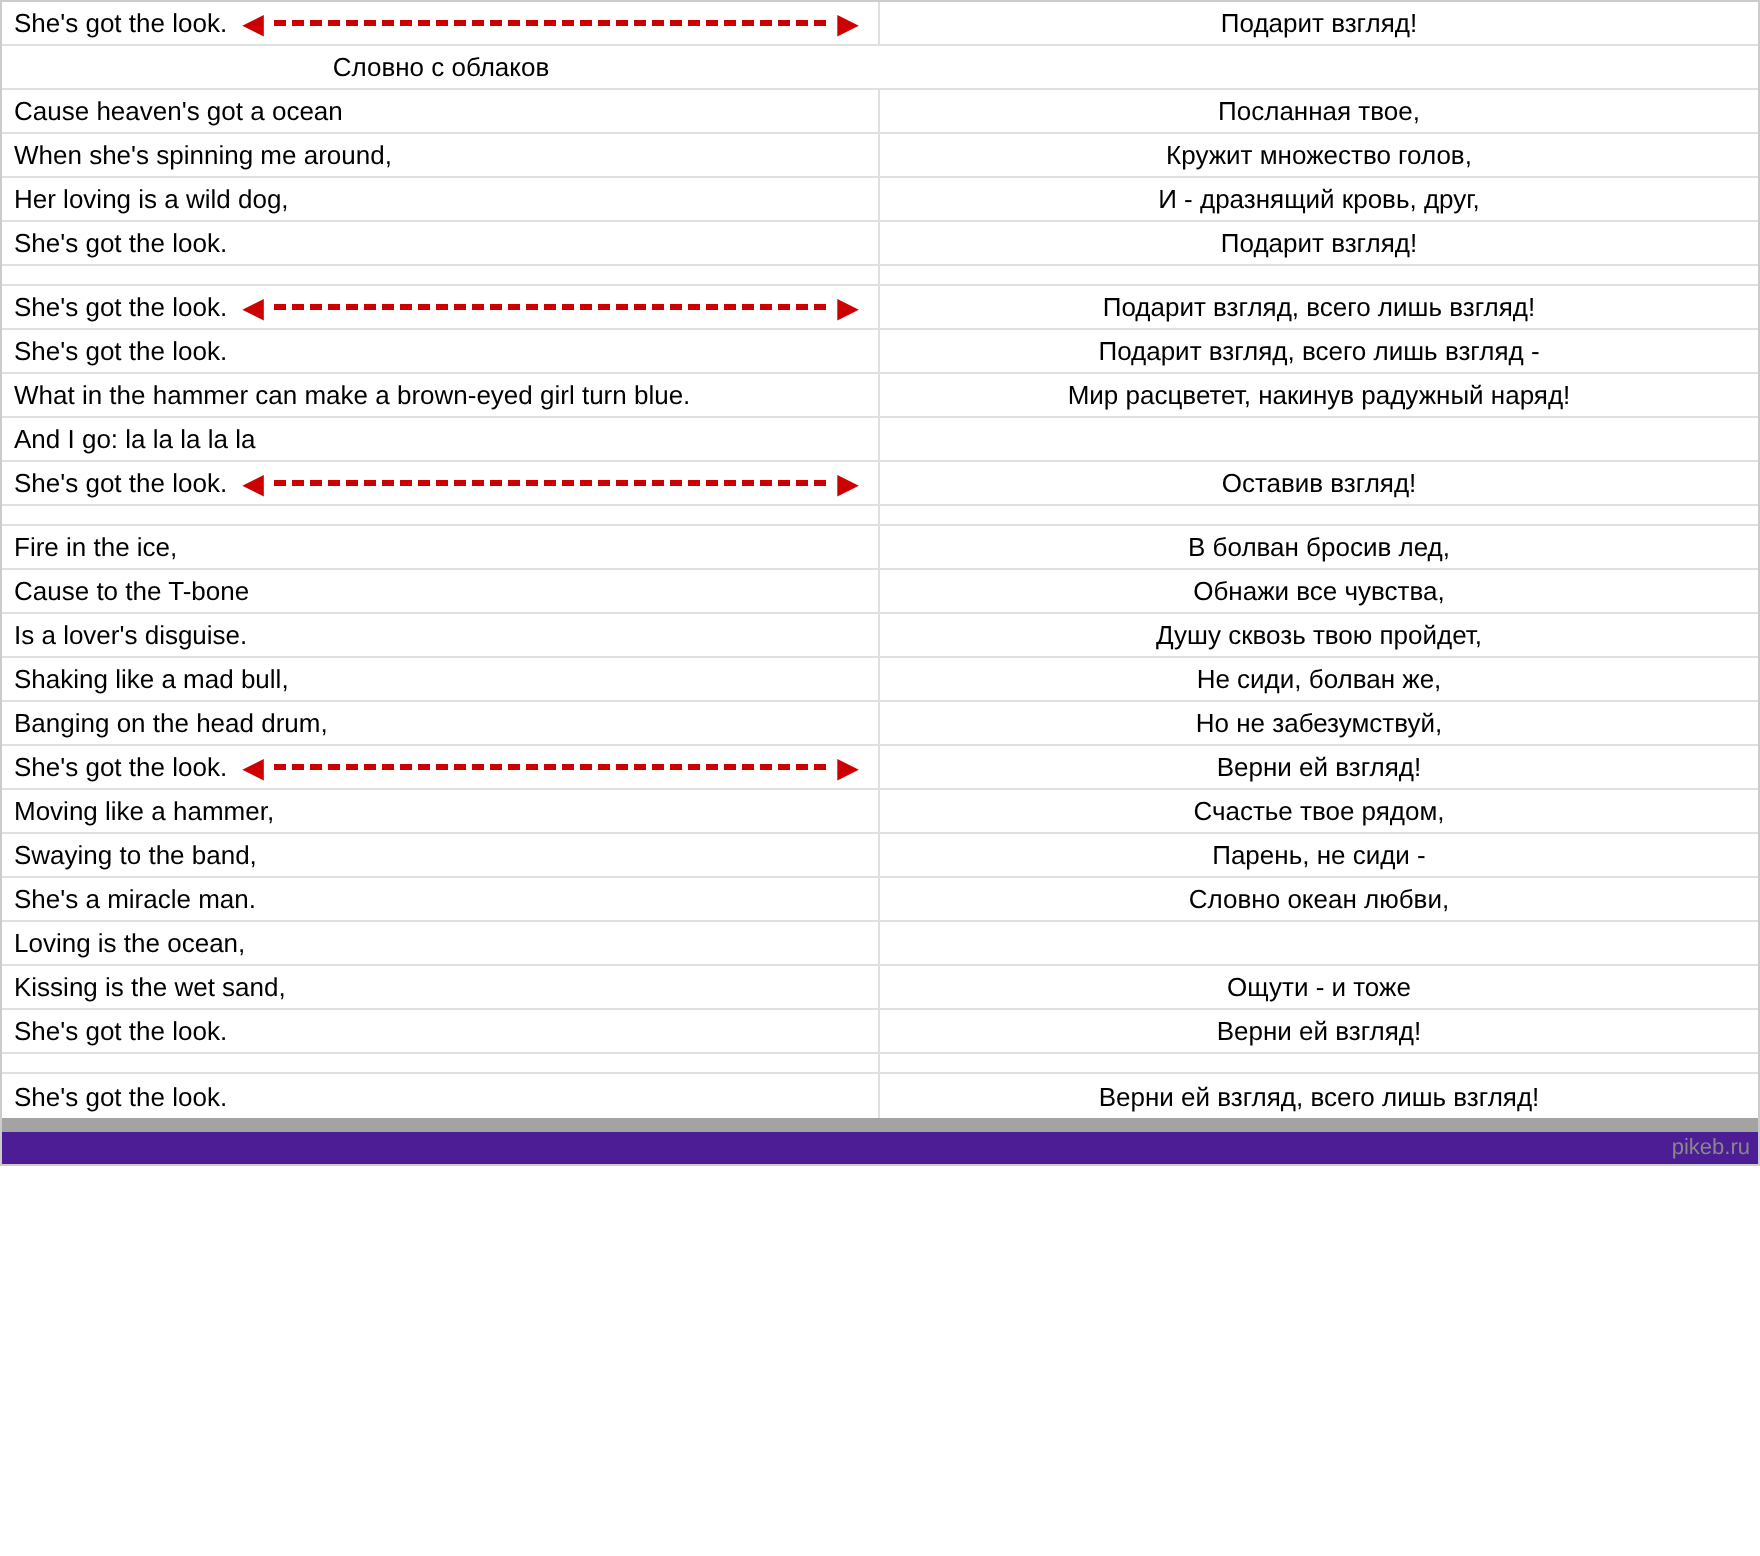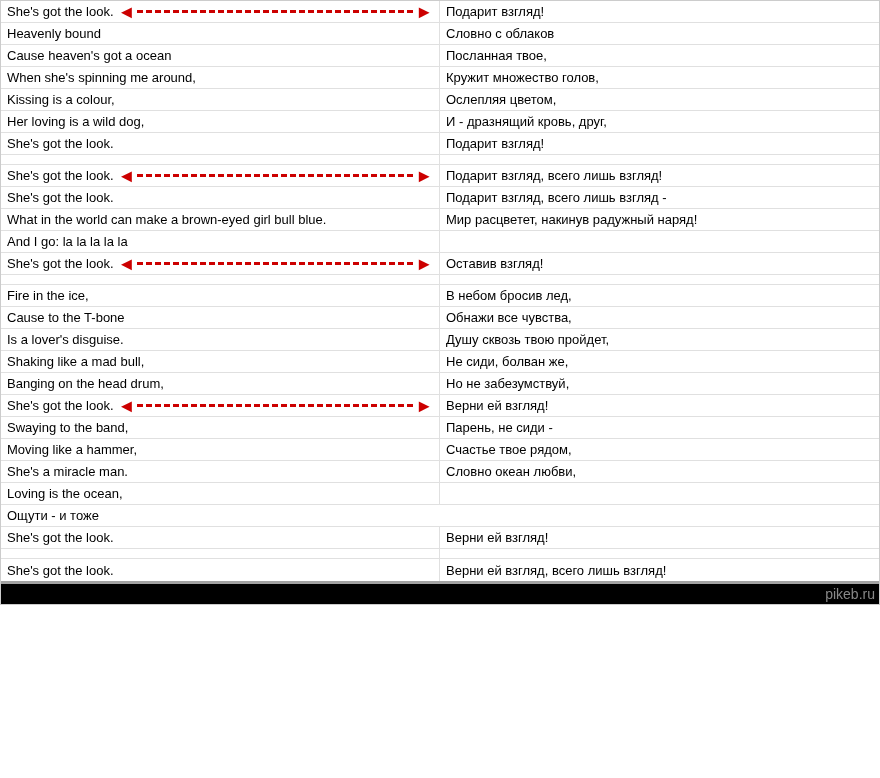--- a/index.html
+++ b/index.html
@@ -27,20 +27,21 @@
       padding: 3px 6px;
       border-right: 1px solid #e0e0e0;
       display: flex;
       align-items: center;
     }
     .col-right {
       width: 50%;
       padding: 3px 6px;
       display: flex;
       align-items: center;
+      justify-content: center;
     }
     .empty-row {
       min-height: 10px;
     }
     .arrow-row .col-left, .arrow-row .col-right {
       padding: 2px 6px;
     }
     .arrow-container {
       display: flex;
       align-items: center;
@@ -69,24 +70,24 @@
       line-height: 1;
     }
     .arrow-right {
       color: #cc0000;
       font-size: 18px;
       line-height: 1;
     }
     .watermark {
       text-align: right;
       padding: 2px 4px;
-      font-size: 14px;
+      font-size: 11px;
       color: #888;
-      background: #000000;
-      border-top: 3px solid #a3a3a3;
+      background: #4c1d95;
+      border-top: 7px solid #a3a3a3;
     }
   </style>
 </head>
 <body>
 
 <div class="lyrics-container">
   <div id="rows-container">
       <div class="lyrics-row arrow-row">
       <div class="col-left">
         <div class="arrow-container">
@@ -96,49 +97,38 @@
             <div class="dashed-line"></div>
             <span class="arrow-right">►</span>
           </div>
         </div>
       </div>
       <div class="col-right">
         <span>Подарит взгляд!</span>
       </div>
     </div>
       <div class="lyrics-row">
-      <div class="col-left">
-        <span>Heavenly bound</span>
-      </div>
       <div class="col-right">
         <span>Словно с облаков</span>
       </div>
     </div>
       <div class="lyrics-row">
       <div class="col-left">
         <span>Cause heaven's got a ocean</span>
       </div>
       <div class="col-right">
         <span>Посланная твое,</span>
       </div>
     </div>
       <div class="lyrics-row">
       <div class="col-left">
         <span>When she's spinning me around,</span>
       </div>
       <div class="col-right">
         <span>Кружит множество голов,</span>
-      </div>
-    </div>
-      <div class="lyrics-row">
-      <div class="col-left">
-        <span>Kissing is a colour,</span>
-      </div>
-      <div class="col-right">
-        <span>Ослепляя цветом,</span>
       </div>
     </div>
       <div class="lyrics-row">
       <div class="col-left">
         <span>Her loving is a wild dog,</span>
       </div>
       <div class="col-right">
         <span>И - дразнящий кровь, друг,</span>
       </div>
     </div>
@@ -172,21 +162,21 @@
       <div class="lyrics-row">
       <div class="col-left">
         <span>She's got the look.</span>
       </div>
       <div class="col-right">
         <span>Подарит взгляд, всего лишь взгляд -</span>
       </div>
     </div>
       <div class="lyrics-row">
       <div class="col-left">
-        <span>What in the world can make a brown-eyed girl bull blue.</span>
+        <span>What in the hammer can make a brown-eyed girl turn blue.</span>
       </div>
       <div class="col-right">
         <span>Мир расцветет, накинув радужный наряд!</span>
       </div>
     </div>
       <div class="lyrics-row">
       <div class="col-left">
         <span>And I go: la la la la la</span>
       </div>
     </div>
@@ -207,21 +197,21 @@
     </div>
       <div class="lyrics-row empty-row">
         <div class="col-left"></div>
         <div class="col-right"></div>
       </div>
       <div class="lyrics-row">
       <div class="col-left">
         <span>Fire in the ice,</span>
       </div>
       <div class="col-right">
-        <span>В небом бросив лед,</span>
+        <span>В болван бросив лед,</span>
       </div>
     </div>
       <div class="lyrics-row">
       <div class="col-left">
         <span>Cause to the T-bone</span>
       </div>
       <div class="col-right">
         <span>Обнажи все чувства,</span>
       </div>
     </div>
@@ -259,48 +249,51 @@
             <span class="arrow-right">►</span>
           </div>
         </div>
       </div>
       <div class="col-right">
         <span>Верни ей взгляд!</span>
       </div>
     </div>
       <div class="lyrics-row">
       <div class="col-left">
+        <span>Moving like a hammer,</span>
+      </div>
+      <div class="col-right">
+        <span>Счастье твое рядом,</span>
+      </div>
+    </div>
+      <div class="lyrics-row">
+      <div class="col-left">
         <span>Swaying to the band,</span>
       </div>
       <div class="col-right">
         <span>Парень, не сиди -</span>
       </div>
     </div>
       <div class="lyrics-row">
       <div class="col-left">
-        <span>Moving like a hammer,</span>
-      </div>
-      <div class="col-right">
-        <span>Счастье твое рядом,</span>
-      </div>
-    </div>
-      <div class="lyrics-row">
-      <div class="col-left">
         <span>She's a miracle man.</span>
       </div>
       <div class="col-right">
         <span>Словно океан любви,</span>
       </div>
     </div>
       <div class="lyrics-row">
       <div class="col-left">
         <span>Loving is the ocean,</span>
       </div>
     </div>
       <div class="lyrics-row">
+      <div class="col-left">
+        <span>Kissing is the wet sand,</span>
+      </div>
       <div class="col-right">
         <span>Ощути - и тоже</span>
       </div>
     </div>
       <div class="lyrics-row">
       <div class="col-left">
         <span>She's got the look.</span>
       </div>
       <div class="col-right">
         <span>Верни ей взгляд!</span>

